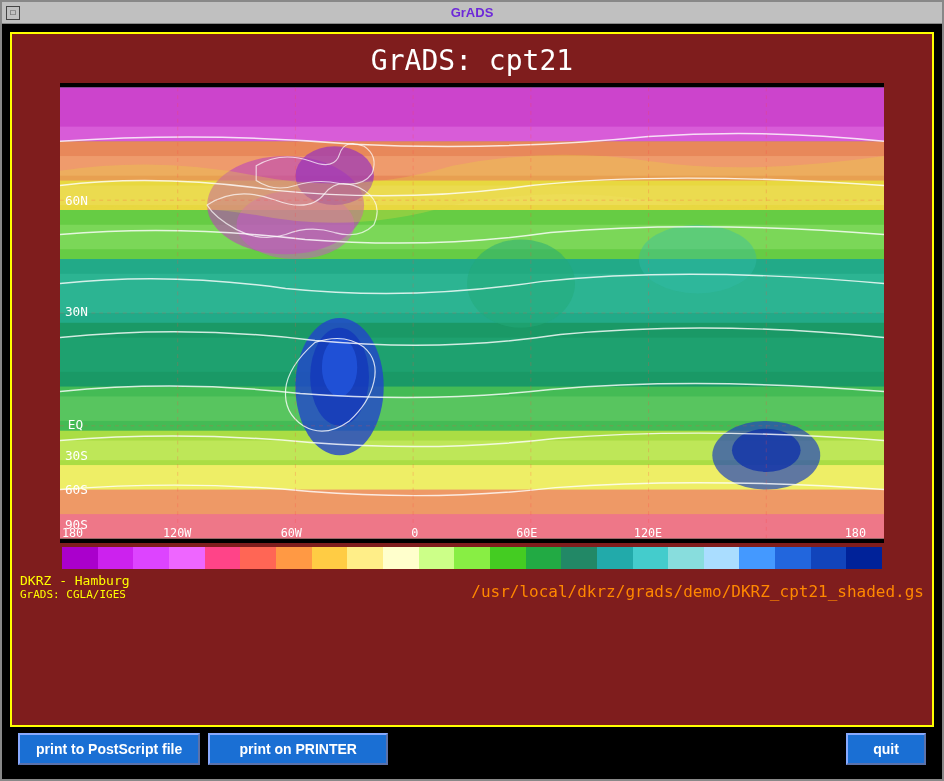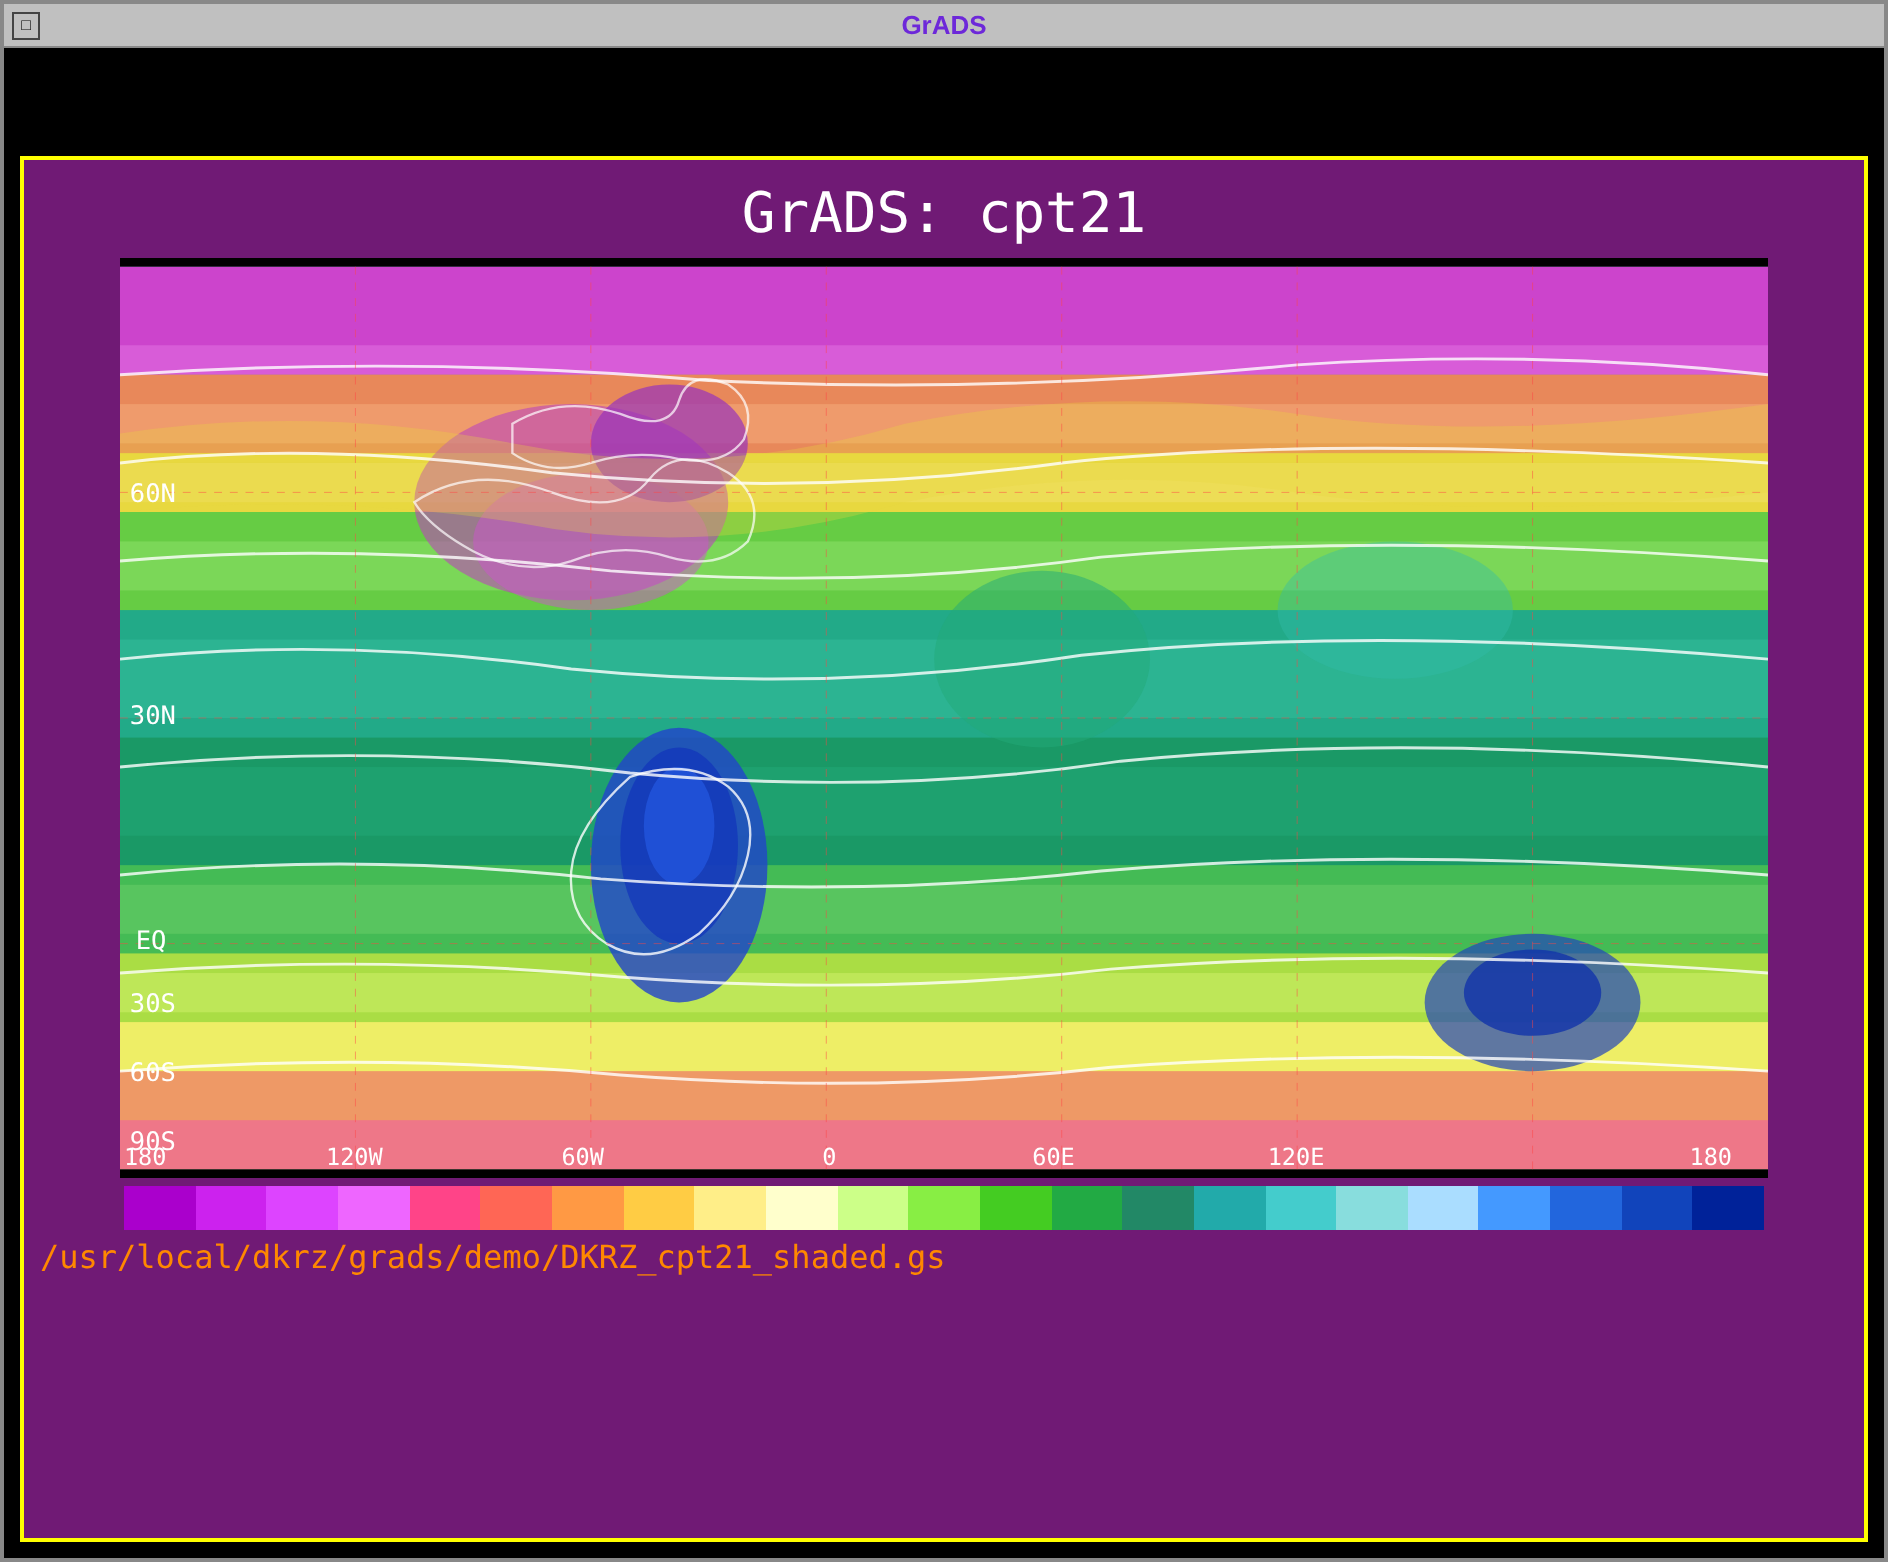--- a/index.html
+++ b/index.html
@@ -56,22 +56,21 @@
       padding: 8px;
       display: flex;
       flex-direction: column;
     }
 
     .canvas-area {
       border: 2px solid #ffff00;
       flex: 1;
       display: flex;
       flex-direction: column;
-      background: #701a75;
-      margin-top: 46px;
+      background: #7f1d1d;
     }
 
     .plot-title {
       color: #fff;
       text-align: center;
       font-size: 28px;
       padding: 10px 0 6px 0;
       font-family: monospace;
     }
 
@@ -292,19 +291,29 @@
           <div style="flex:1;background:#88dddd;"></div>
           <div style="flex:1;background:#aaddff;"></div>
           <div style="flex:1;background:#4499ff;"></div>
           <div style="flex:1;background:#2266dd;"></div>
           <div style="flex:1;background:#1144bb;"></div>
           <div style="flex:1;background:#002299;"></div>
         </div>
       </div>
 
       <div class="info-row">
+        <div class="info-left">
+          <span style="color:#ffff00;font-size:13px;font-family:monospace;">DKRZ - Hamburg</span>
+          <span style="color:#ffff00;font-size:11px;font-family:monospace;">GrADS: CGLA/IGES</span>
+        </div>
         <div class="info-right">/usr/local/dkrz/grads/demo/DKRZ_cpt21_shaded.gs</div>
       </div>
 
     </div>
 
+    <div class="bottom-bar">
+      <button class="btn">print to PostScript file</button>
+      <button class="btn">print on PRINTER</button>
+      <div class="spacer"></div>
+      <button class="btn btn-quit">quit</button>
+    </div>
   </div>
 </div>
 
 </body></html>

